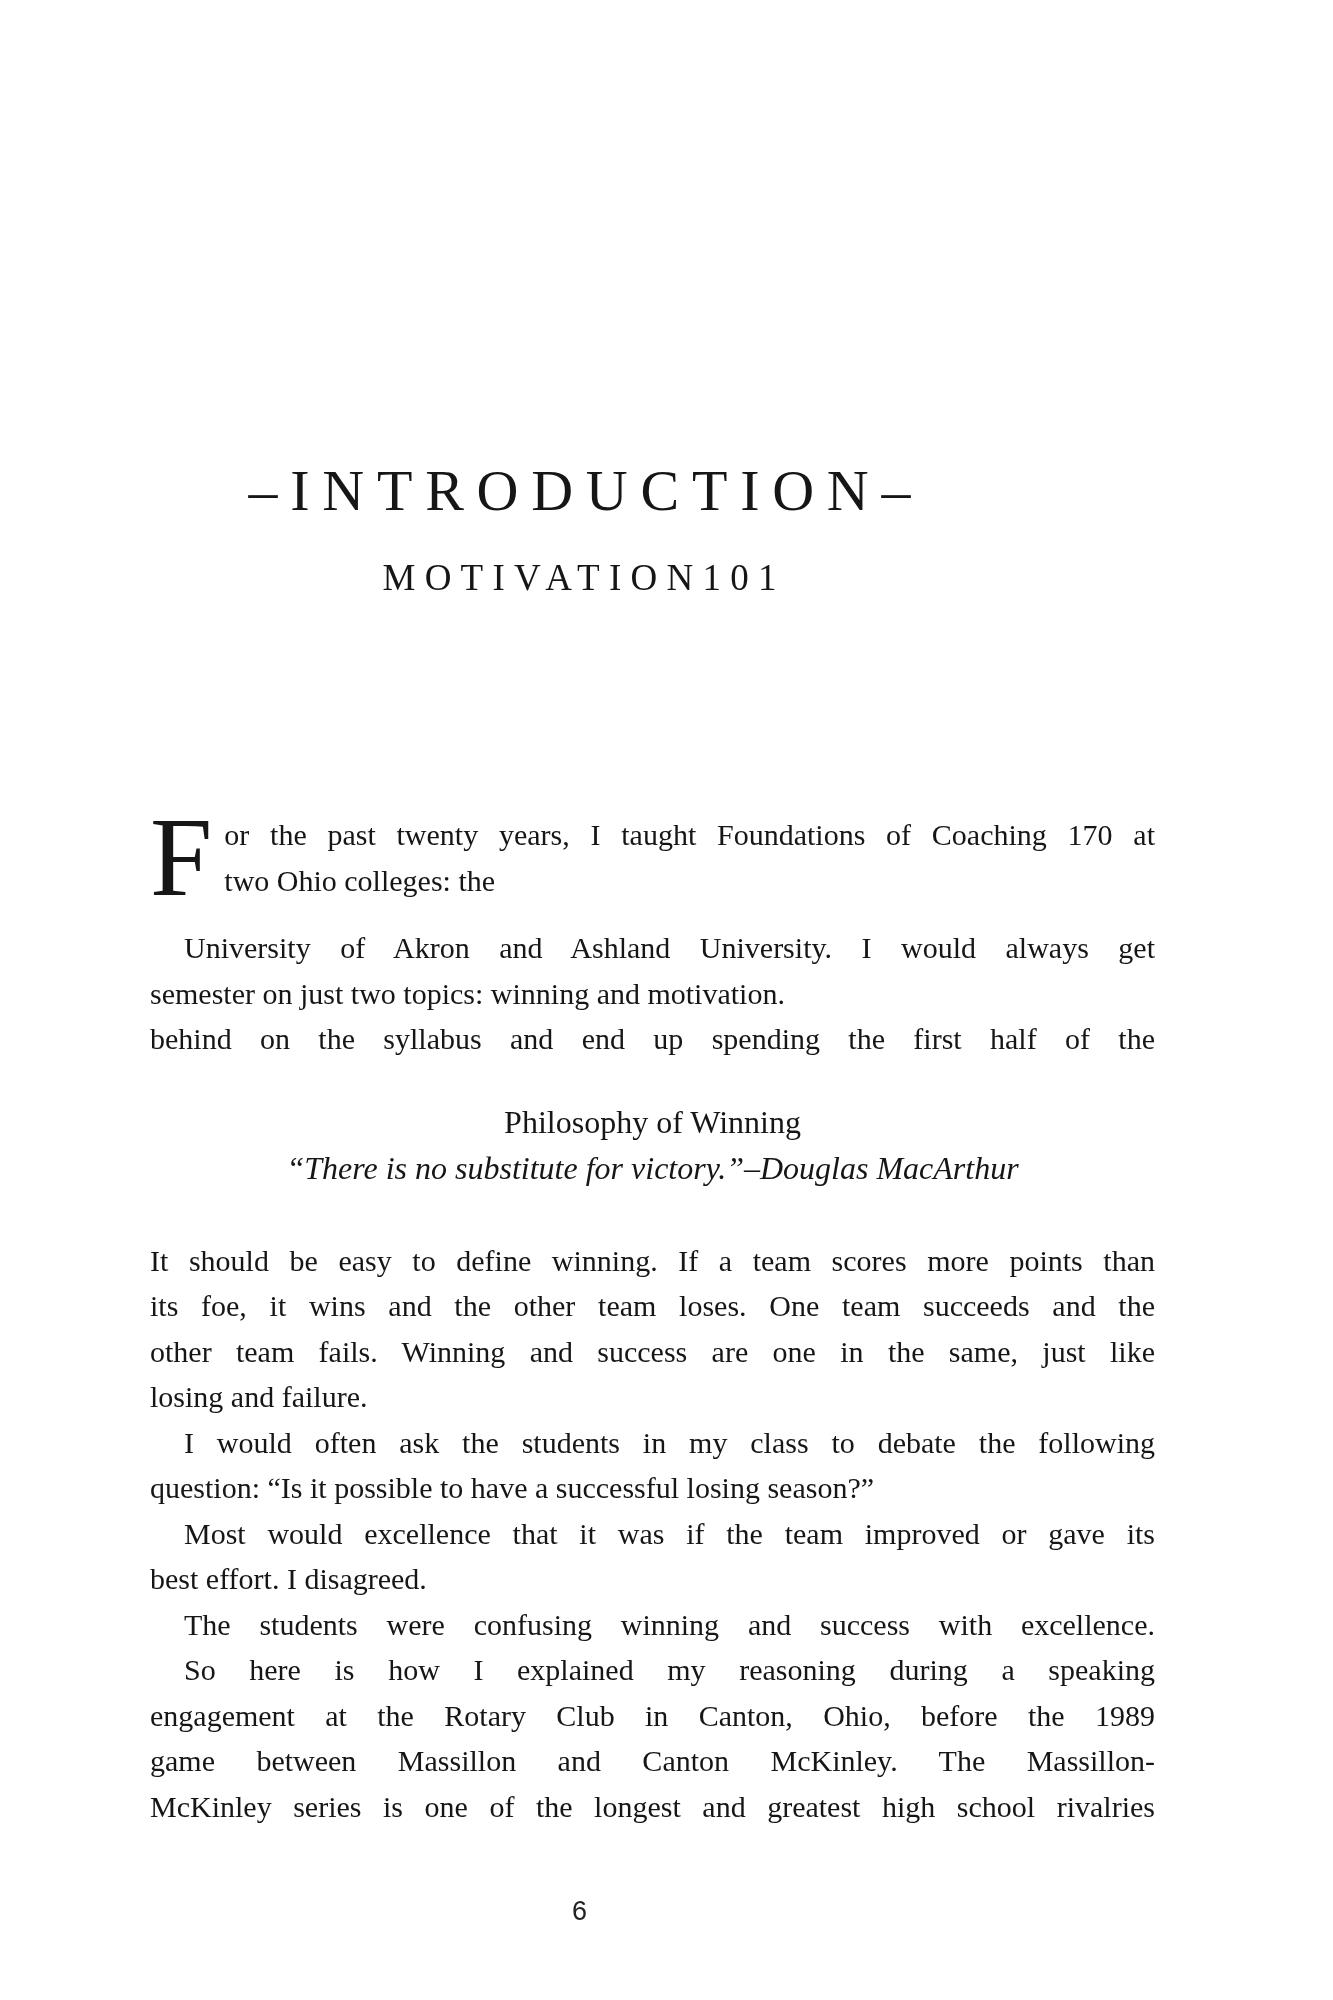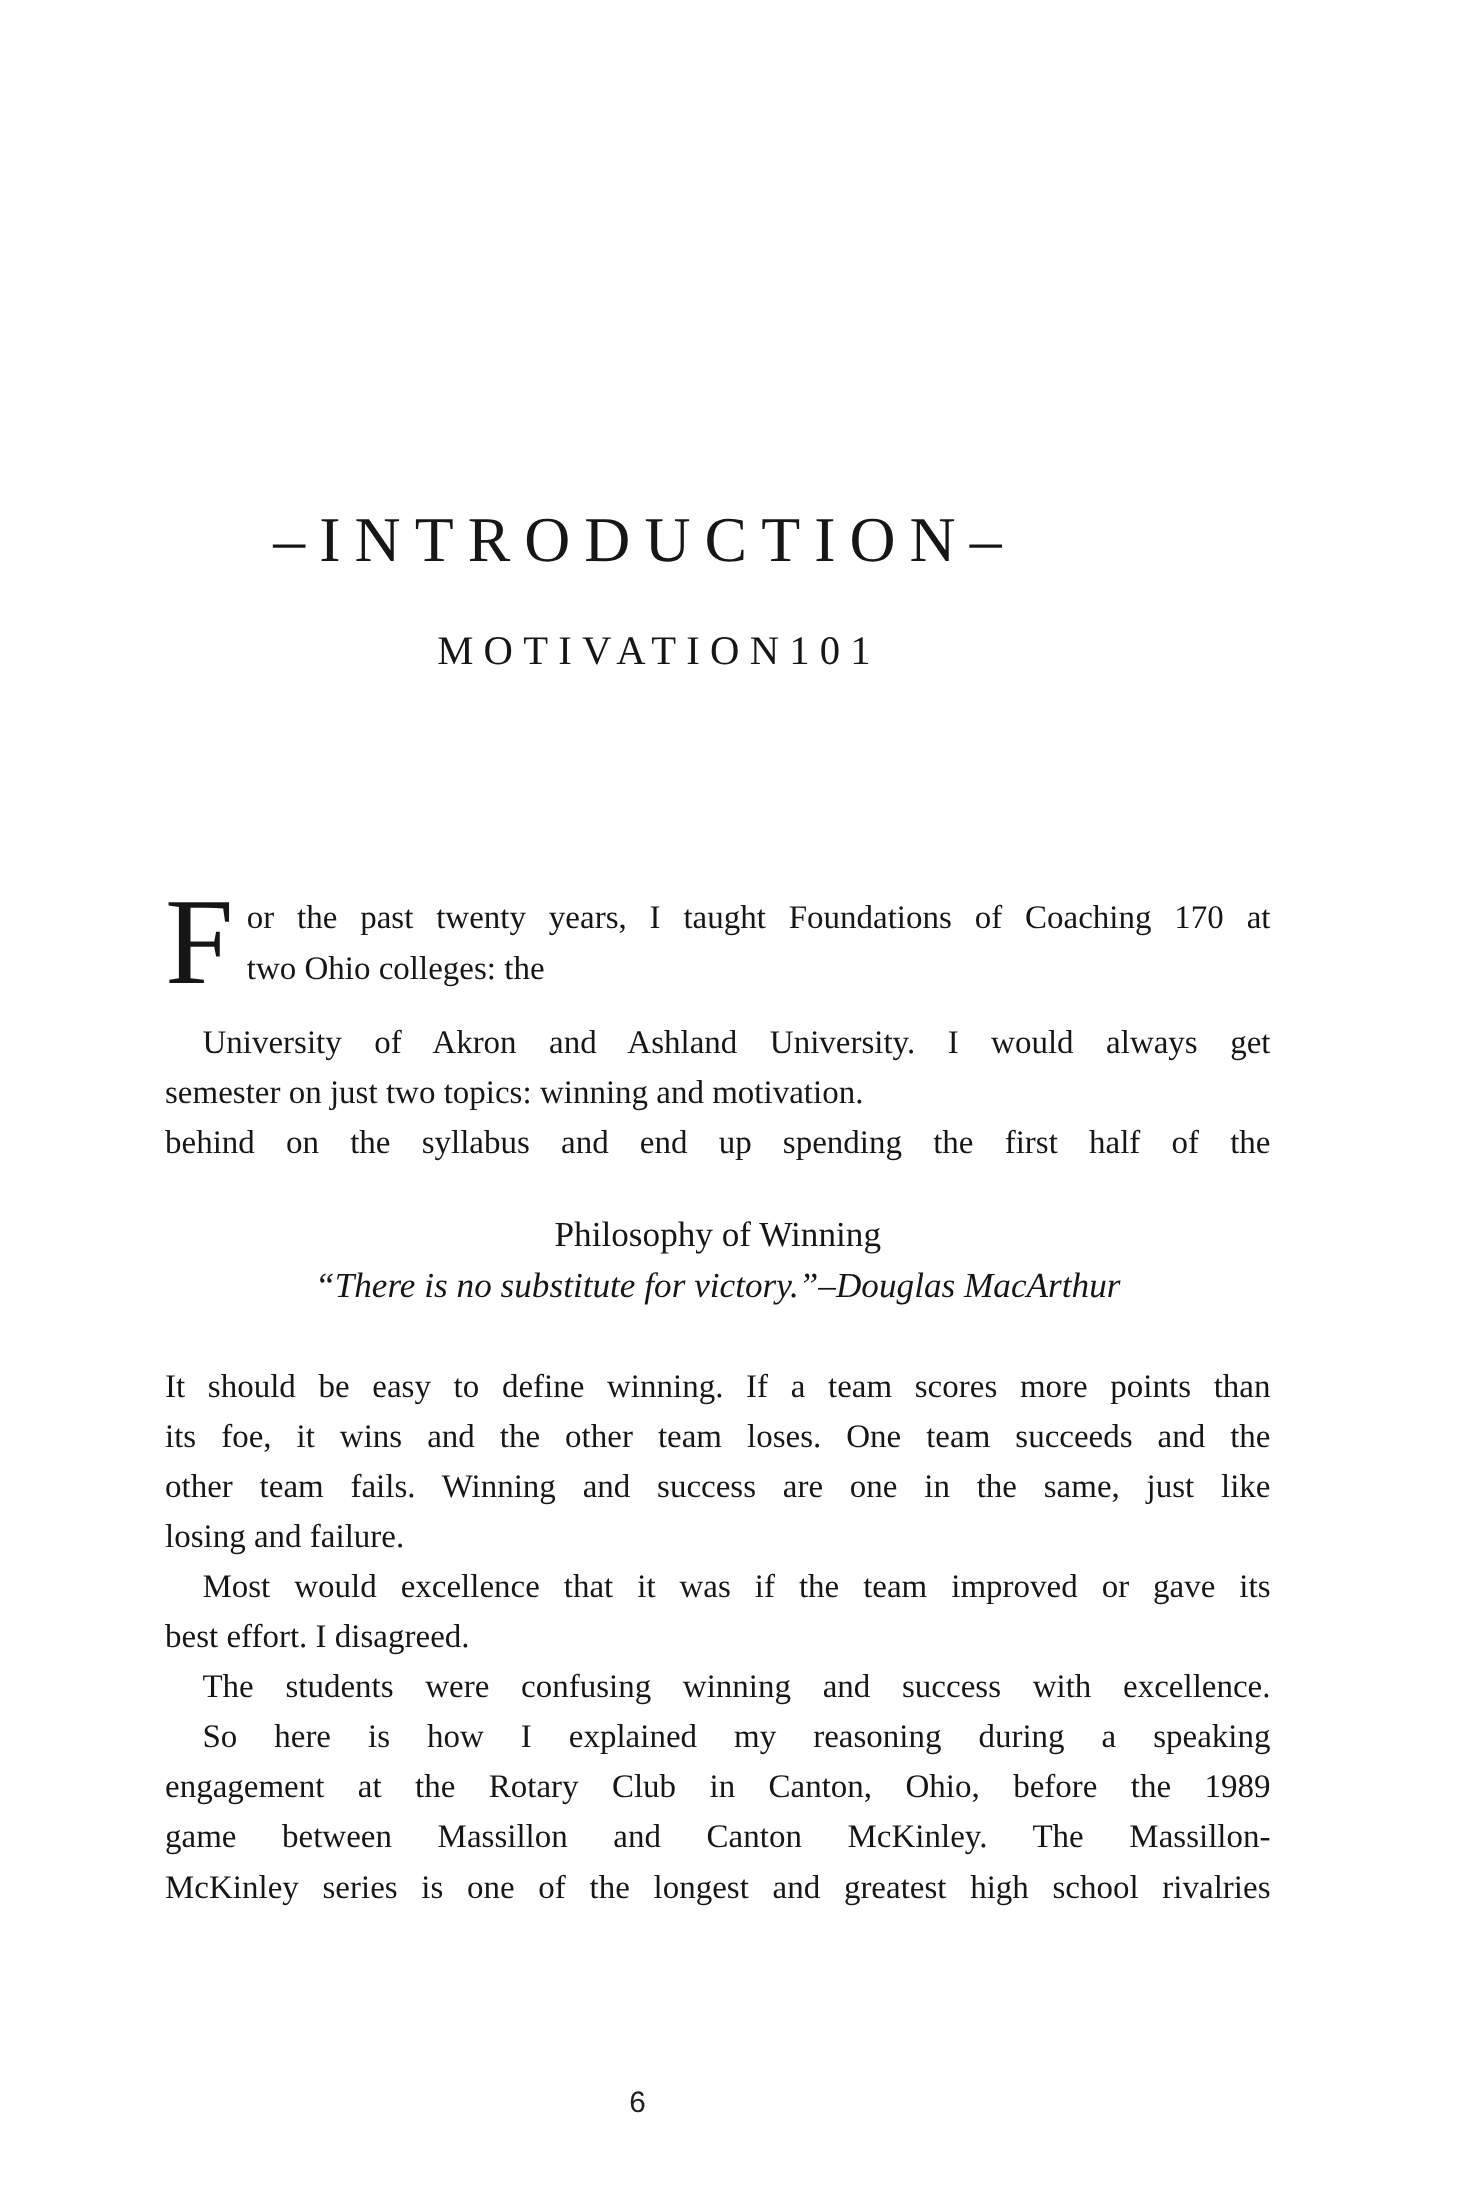--- a/index.html
+++ b/index.html
@@ -28,21 +28,21 @@
     letter-spacing: 0.22em;
     text-indent: 0.22em; 
     line-height: 66px;
     white-space: nowrap;
   }
   .subtitle {
     position: absolute;
     top: 556px;
     left: 0;
     width: 100%;
-    margin: 15px;
+    margin: 0;
     text-align: center;
     font-size: 37px;
     font-weight: normal;
     letter-spacing: 0.25em;
     text-indent: 0.25em;
     line-height: 44px;
     white-space: nowrap;
   }
   .textblock {
     position: absolute;
@@ -126,20 +126,24 @@
     <h3 class="section-heading">Philosophy of Winning</h3>
     <p class="section-quote">“There is no substitute for victory.”–Douglas MacArthur</p>
 
     <div class="para para3">
       <div class="line full">It should be easy to define winning. If a team scores more points than</div>
       <div class="line full">its foe, it wins and the other team loses. One team succeeds and the</div>
       <div class="line full">other team fails. Winning and success are one in the same, just like</div>
       <div class="line short">losing and failure.</div>
     </div>
 
+    <div class="para">
+      <div class="line full indent">I would often ask the students in my class to debate the following</div>
+      <div class="line short">question: “Is it possible to have a successful losing season?”</div>
+    </div>
 
     <div class="para">
       <div class="line full indent">Most would excellence that it was if the team improved or gave its</div>
       <div class="line short">best effort. I disagreed.</div>
     </div>
 
     <div class="para">
       <div class="line full indent">The students were confusing winning and success with excellence.</div>
     </div>
 

